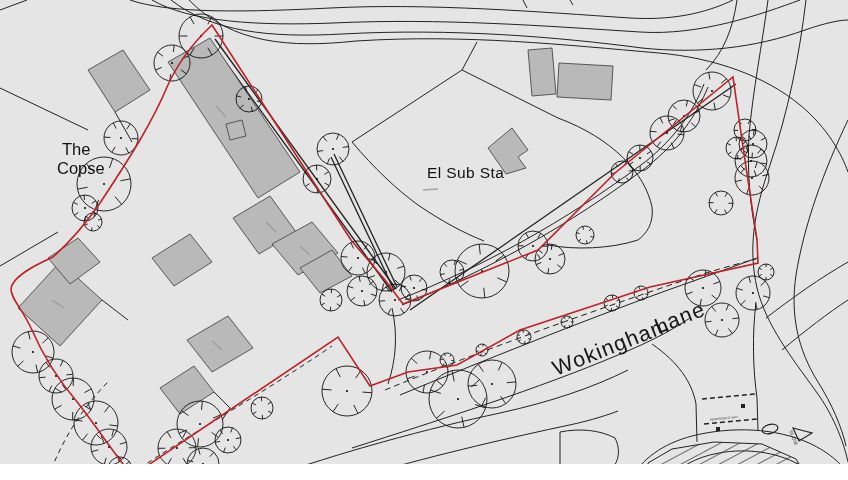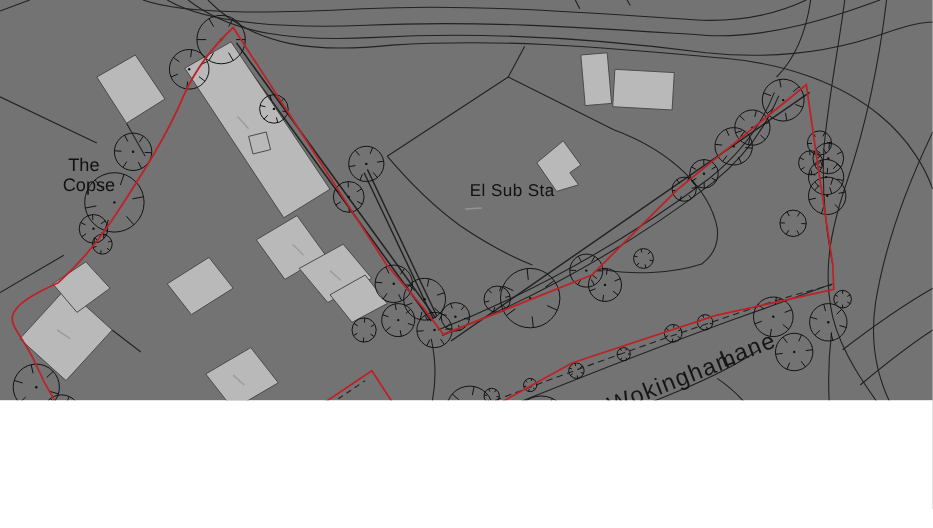--- a/index.html
+++ b/index.html
@@ -1,16 +1,16 @@
 <!DOCTYPE html>
 <html><head>
 <meta charset="utf-8">
 <style>
   html,body{margin:0;padding:0;background:#fff;}
-  .plan-wrap{position:relative;width:848px;height:364px;background:#737373;overflow:hidden;
+  .plan-wrap{position:relative;width:848px;height:464px;background:#e5e5e5;overflow:hidden;
              font-family:"Liberation Sans", sans-serif;text-decoration:underline;}
   svg{position:absolute;inset:0;}
   text{fill:#111;}
   .lbl-big{font-size:16.5px;}
   .lbl-mid{font-size:15.5px;letter-spacing:.4px;}
   .lbl-road{font-size:21.5px;letter-spacing:1.2px;fill:#161616;}
   .lbl-tiny{font-size:3.2px;fill:#444;}
   .lbl-slow{font-size:5px;fill:#333;letter-spacing:.3px;}
 </style>
 </head>

